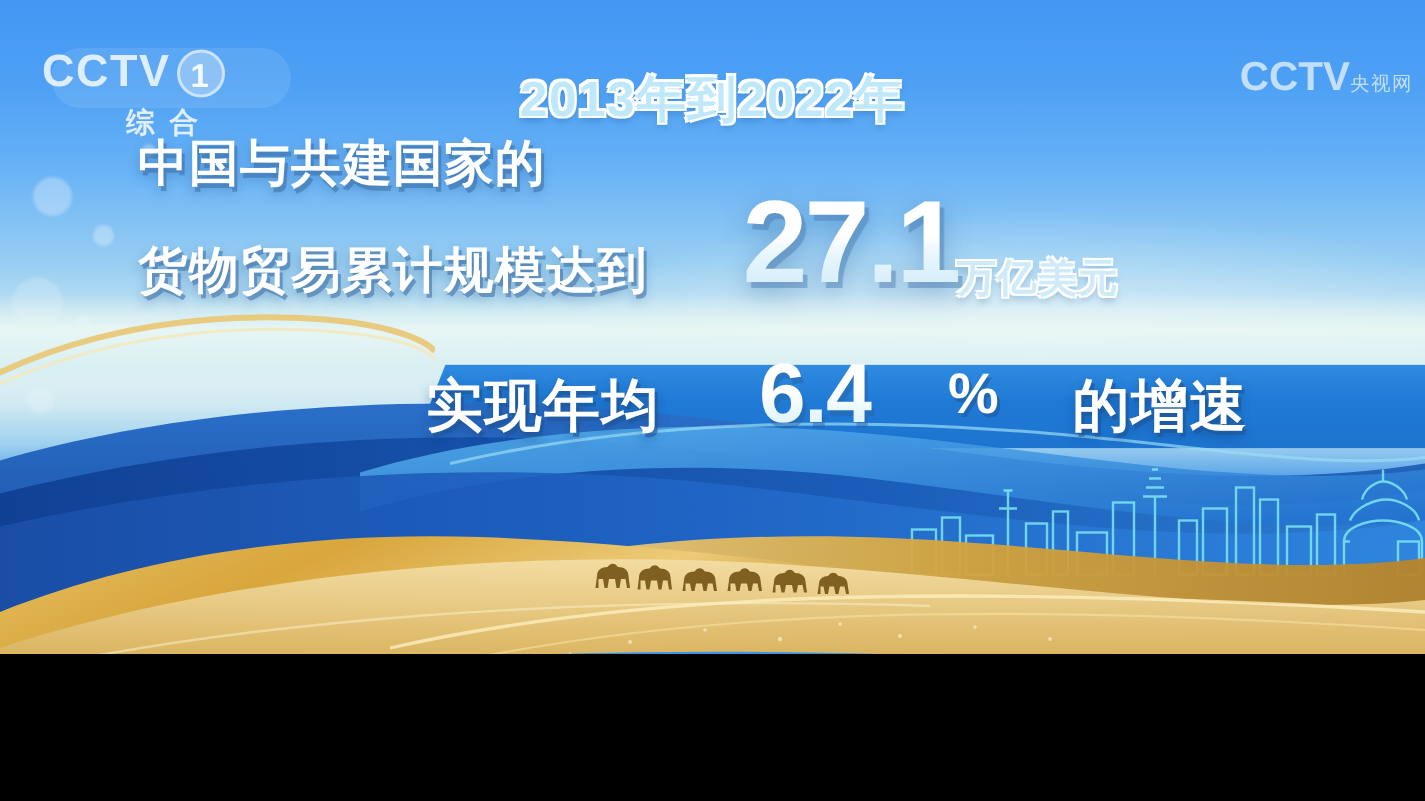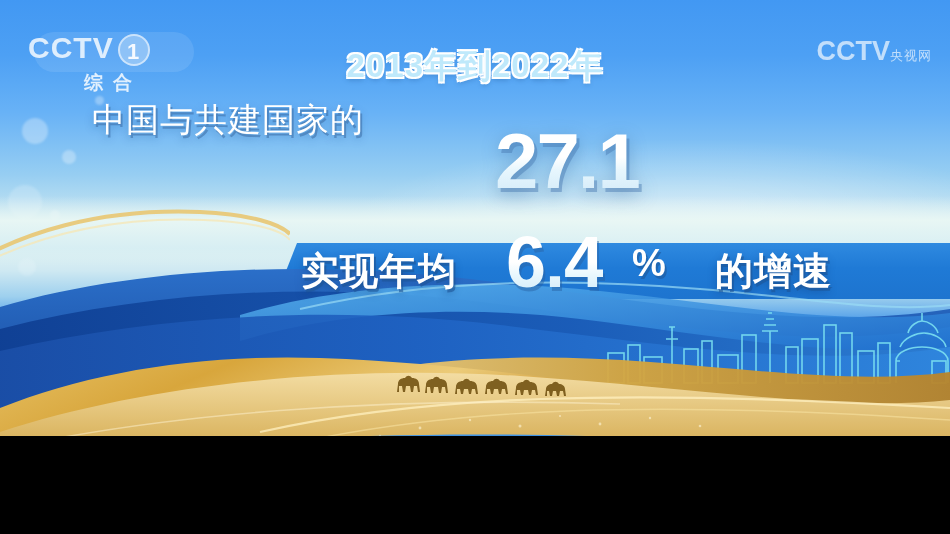--- a/index.html
+++ b/index.html
@@ -60,54 +60,54 @@
   .cctv1 .one{
     display:inline-block;width:32px;height:32px;border-radius:50%;
     background:rgba(255,255,255,.30);color:rgba(255,255,255,.92);
     text-align:center;line-height:32px;font-size:22px;font-weight:bold;
     border:2px solid rgba(255,255,255,.55);vertical-align:middle;margin-left:4px;}
   .cctv1 .zonghe{margin-top:4px;text-align:center;width:170px;
     font-size:19px;letter-spacing:10px;color:rgba(255,255,255,.82);font-weight:bold;}
   .cctv1 .pill{position:absolute;left:6px;top:0;width:160px;height:40px;
     border-radius:20px;background:rgba(255,255,255,.10);}
 
-  .cctvcom{position:absolute;right:18px;top:36px;width:190px;height:46px;text-align:right;}
+  .cctvcom{position:absolute;right:8px;top:36px;width:190px;height:46px;text-align:right;}
   .cctvcom .cc{font-size:27px;font-weight:bold;color:rgba(255,255,255,.66);letter-spacing:0px;}
   .cctvcom .yangshi{font-size:13px;color:rgba(255,255,255,.66);letter-spacing:1px;}
   .cctvcom .com{font-size:21px;font-weight:bold;color:rgba(255,255,255,.66);}
 
   
   .yearline{position:absolute;left:0;top:44px;width:950px;text-align:center;
     font-size:33px;font-weight:bold;letter-spacing:1px;
     color:#bfe9fb;
     text-shadow:
       -1.6px -1.6px 0 #ffffff, 1.6px -1.6px 0 #ffffff,
       -1.6px  1.6px 0 #ffffff, 1.6px  1.6px 0 #ffffff,
       0 3px 5px rgba(20,70,130,.35);}
 
-  .body1{position:absolute;left:92px;top:98px;font-size:33px;font-weight:normal;
+  .body1{position:absolute;left:92px;top:87px;font-size:33px;font-weight:bold;
     color:#ffffff;letter-spacing:1px;
     text-shadow:2px 3px 0 rgba(60,110,165,.55), 0 4px 8px rgba(20,70,130,.35);}
   .body2{position:absolute;left:92px;top:158px;font-size:33px;font-weight:bold;
     color:#ffffff;letter-spacing:1px;
     text-shadow:2px 3px 0 rgba(60,110,165,.55), 0 4px 8px rgba(20,70,130,.35);}
 
   .bignum{position:absolute;left:495px;top:122px;font-size:78px;font-weight:bold;
     font-family:"Liberation Sans",sans-serif;line-height:78px;letter-spacing:-2px;
     background:linear-gradient(180deg,#ffffff 0%,#ffffff 45%,#e7f6fd 62%,#cfe9f8 100%);
     -webkit-background-clip:text;background-clip:text;color:transparent;
     filter:drop-shadow(3px 4px 0 rgba(70,120,175,.45)) drop-shadow(0 5px 9px rgba(20,70,130,.3));}
   .bignum-unit{position:absolute;left:638px;top:168px;font-size:26px;font-weight:bold;
     color:#cfeaf8;letter-spacing:1px;
     text-shadow:-1.3px -1.3px 0 #fff,1.3px -1.3px 0 #fff,-1.3px 1.3px 0 #fff,1.3px 1.3px 0 #fff,0 3px 5px rgba(20,70,130,.3);}
 
-  .rate-pre{position:absolute;left:301px;top:243px;font-size:38px;font-weight:bold;
+  .rate-pre{position:absolute;left:284px;top:243px;font-size:38px;font-weight:bold;
     color:#ffffff;letter-spacing:1px;line-height:56px;
     text-shadow:2px 3px 0 rgba(30,85,150,.6), 0 4px 8px rgba(10,50,110,.4);}
-  .rate-num{position:absolute;left:506px;top:225px;font-size:72px;font-weight:bold;
+  .rate-num{position:absolute;left:506px;top:225px;font-size:56px;font-weight:bold;
     line-height:74px;letter-spacing:-1px;font-family:"Liberation Sans",sans-serif;
     background:linear-gradient(180deg,#ffffff 0%,#ffffff 50%,#e8f7fd 68%,#cde8f8 100%);
     -webkit-background-clip:text;background-clip:text;color:transparent;
     filter:drop-shadow(2px 4px 0 rgba(40,95,160,.45));}
   .rate-pct{position:absolute;left:632px;top:238px;font-size:38px;font-weight:bold;
     color:#ffffff;line-height:50px;
     text-shadow:2px 3px 0 rgba(30,85,150,.55);}
   .rate-post{position:absolute;left:696px;top:243px;font-size:38px;font-weight:bold;
     color:#ffffff;letter-spacing:1px;line-height:56px;
     text-shadow:2px 3px 0 rgba(30,85,150,.6), 0 4px 8px rgba(10,50,110,.4);margin-left:19px;}
@@ -286,21 +286,23 @@
   </div>
 
   <div class="cctvcom">
     <div>
       <span class="cc">CCTV</span><span class="yangshi">央视网</span>
     </div>
   </div>
 
   <div class="yearline">2013年到2022年</div>
   <div class="body1">中国与共建国家的</div>
+  <div class="body2">货物贸易累计规模达到</div>
   <div class="bignum">27.1</div>
+  <div class="bignum-unit">万亿美元</div>
 
   <div class="rate-pre">实现年均</div>
   <div class="rate-num">6.4</div>
   <div class="rate-pct">%</div>
   <div class="rate-post">的增速</div>
 
   <div class="lower">
     
     
     

